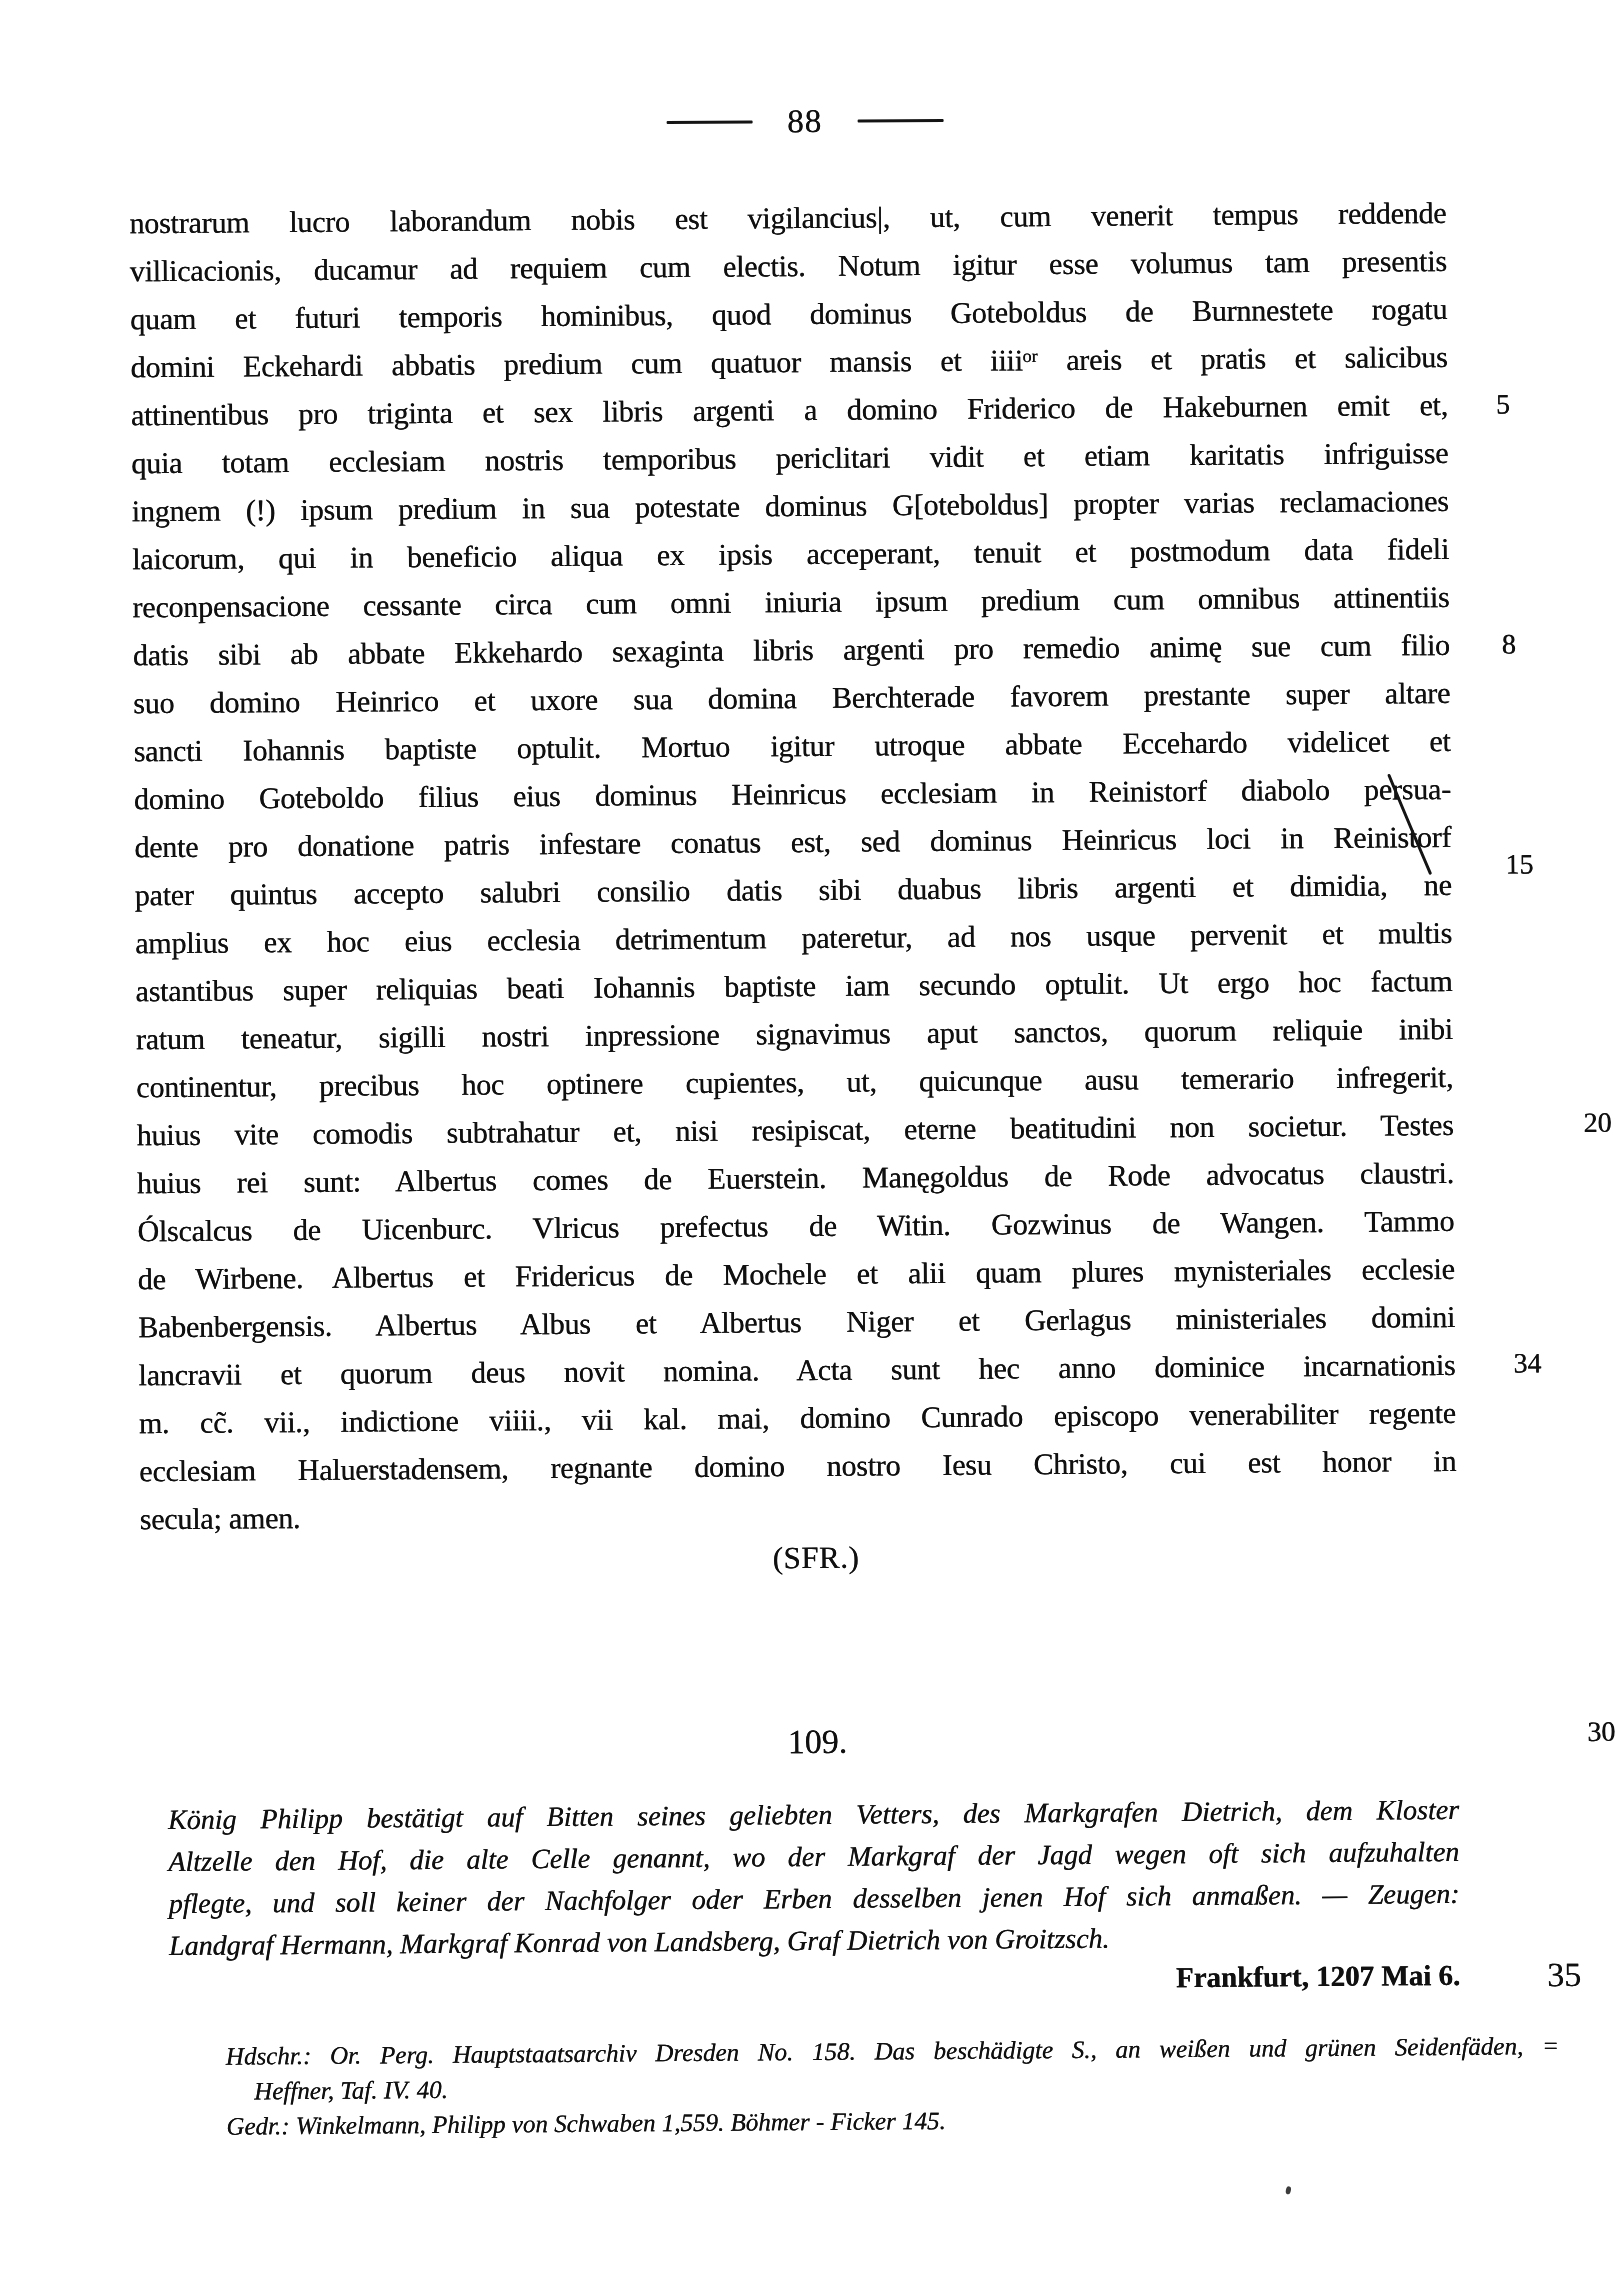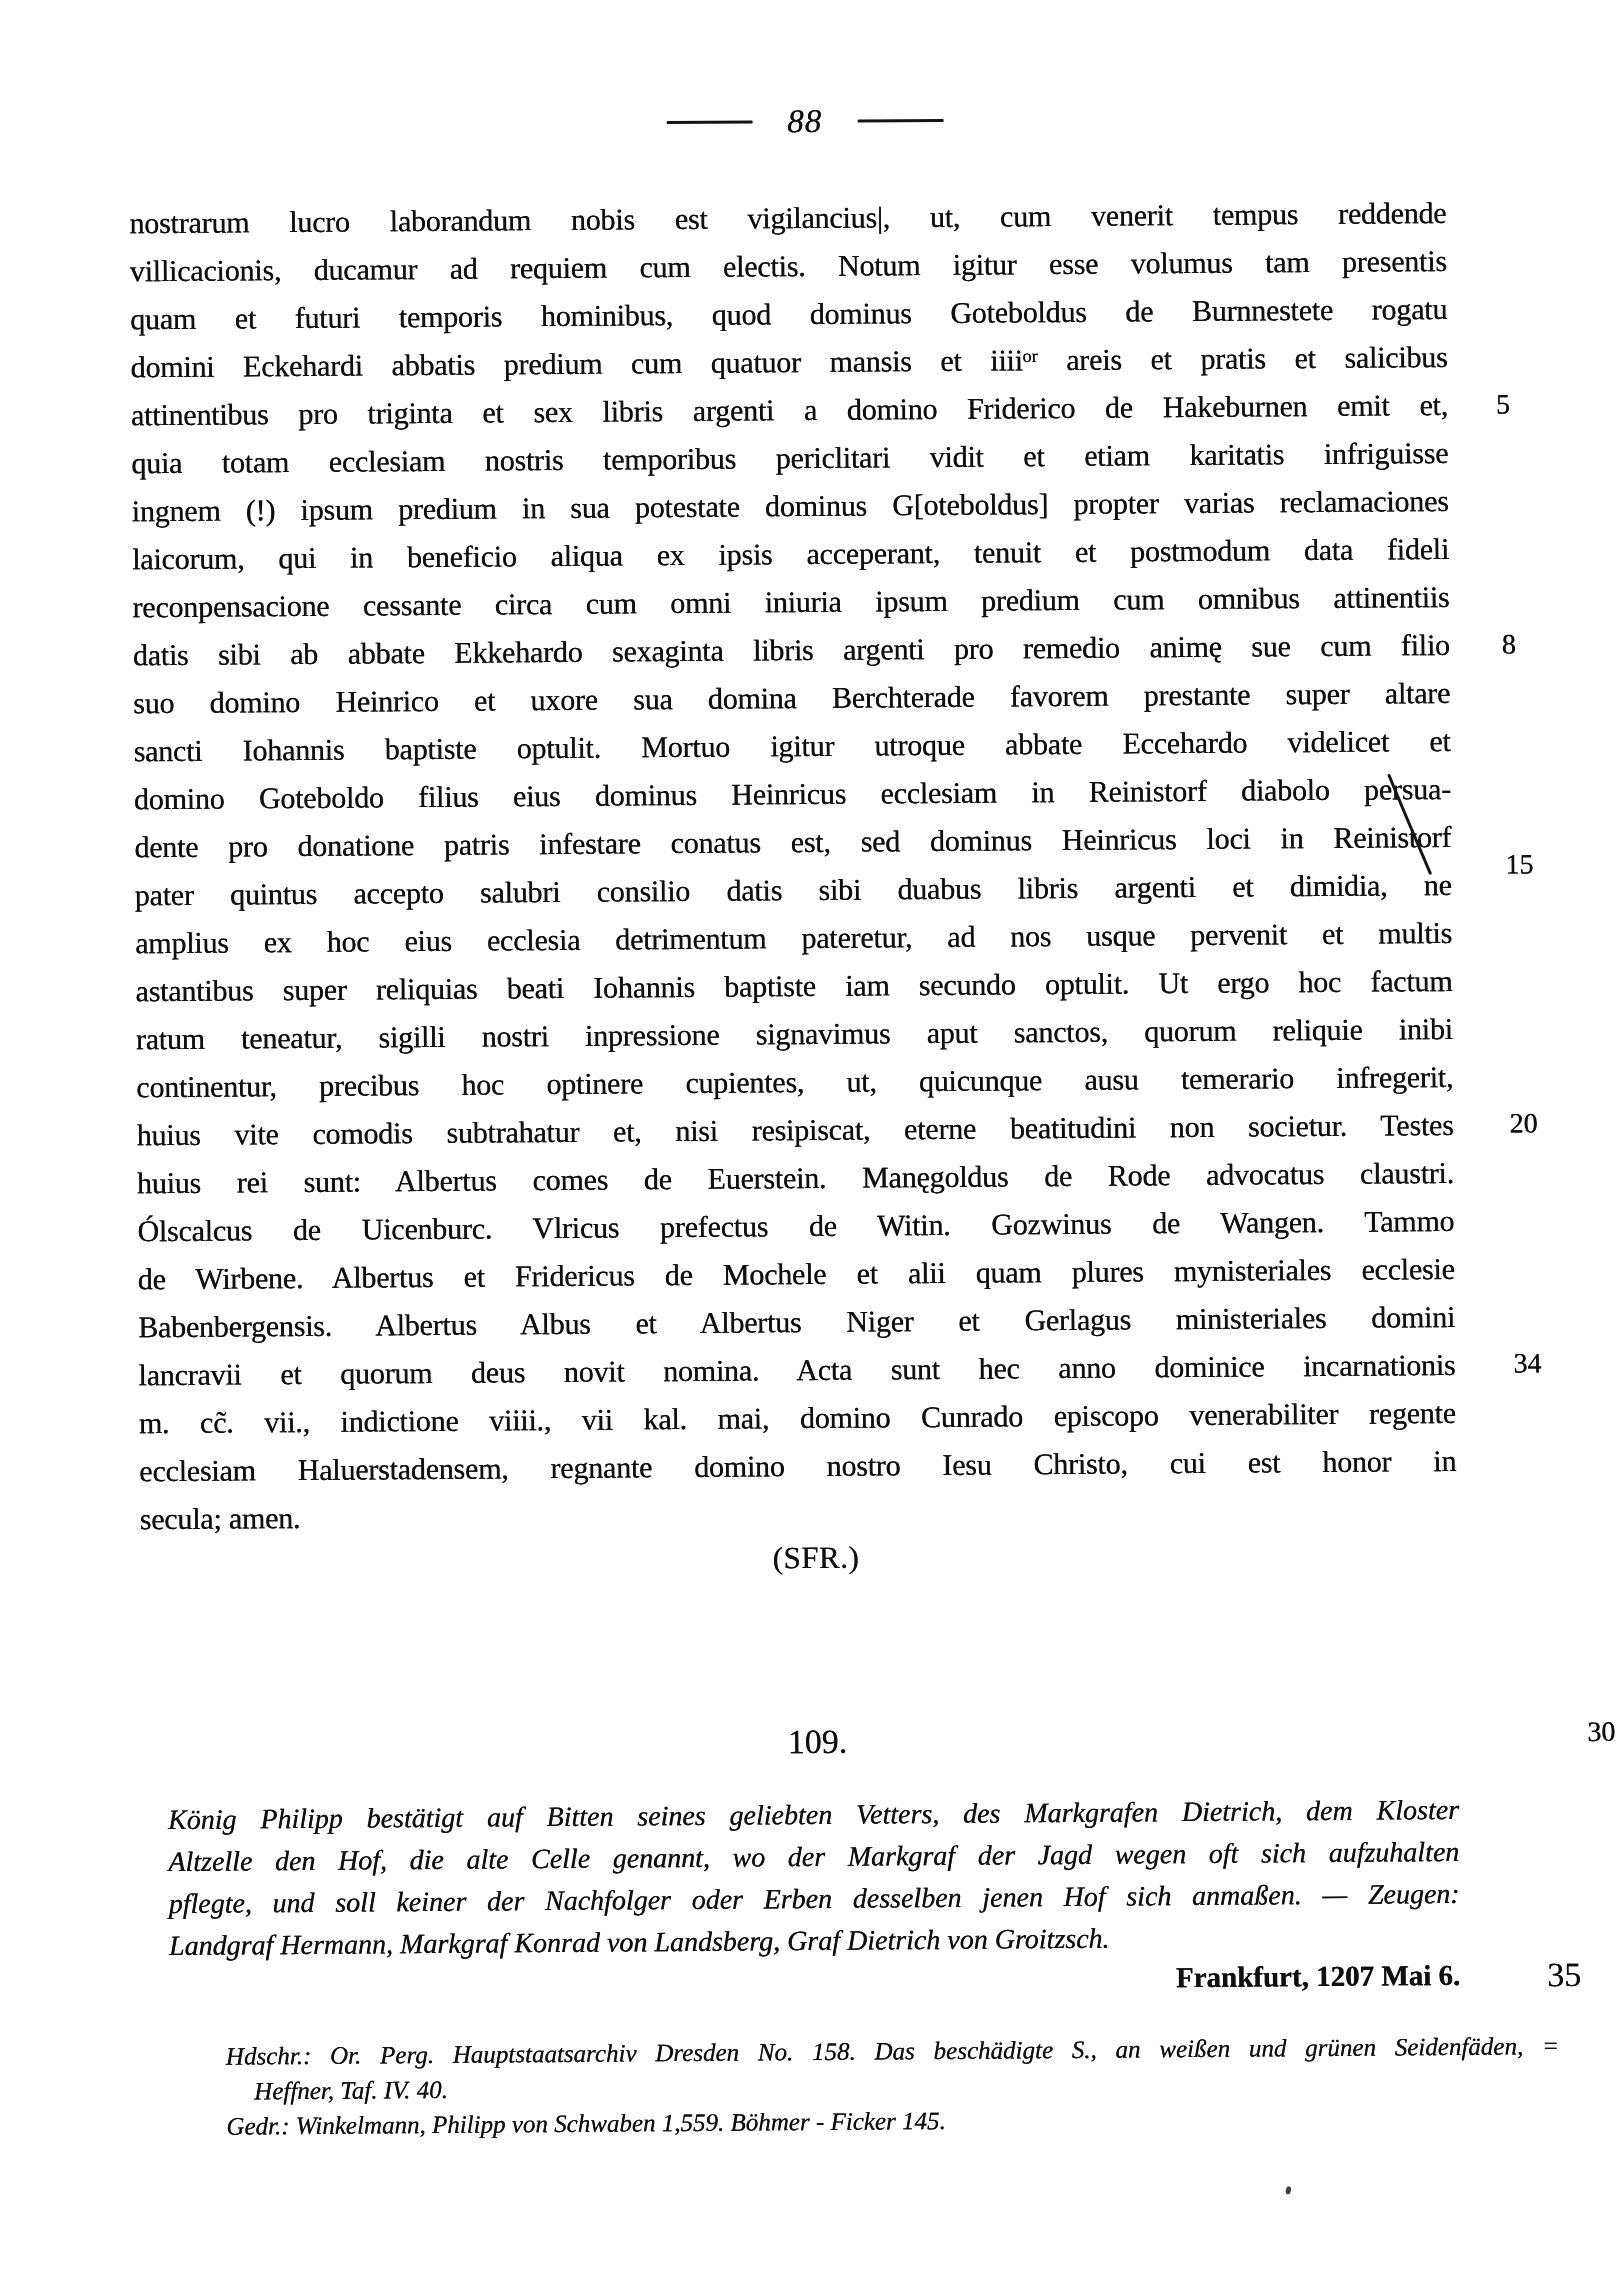--- a/index.html
+++ b/index.html
@@ -18,21 +18,20 @@
   }
   
   .header{
     position:absolute;top:103px;left:0;width:1624px;
     display:flex;align-items:center;justify-content:center;gap:35px;
   }
   .header .rule{width:86px;height:3.5px;background:#141414;border-radius:1px;}
   .header .pagenum{
     font-size:33px;letter-spacing:1px;
     text-shadow:0.3px 0 0 currentColor;
-    font-style:italic;
   }
   
   .charter{
     position:absolute;left:136px;top:194px;width:1317px;
     font-size:30px;line-height:48px;letter-spacing:-0.2px;
     text-shadow:0.3px 0 0 currentColor;
   }
   .ln{
     text-align:justify;
     text-align-last:justify;
@@ -127,21 +126,21 @@
       <div class="ln">Babenbergensis.  Albertus Albus et Albertus Niger et Gerlagus ministeriales domini</div>
       <div class="ln">lancravii et quorum deus novit nomina.  Acta sunt hec anno dominice incarnationis</div>
       <div class="ln">m. cc̃. vii., indictione viiii., vii kal. mai, domino Cunrado episcopo venerabiliter regente</div>
       <div class="ln">ecclesiam Haluerstadensem, regnante domino nostro Iesu Christo, cui est honor in</div>
       <div class="ln last">secula; amen.</div>
     </div>
 
     <span class="mnum" style="left:1501px;top:386px">5</span>
     <span class="mnum" style="left:1505px;top:626px">8</span>
     <span class="mnum" style="left:1507px;top:846px">15</span>
-    <span class="mnum" style="left:1509px;top:1105px">20</span>
+    <span class="mnum" style="left:1583px;top:1105px">20</span>
     <span class="mnum" style="left:1511px;top:1345px">34</span>
     <span class="mnum" style="left:1582px;top:1714px">30</span>
     <span class="mnum" style="left:1540px;top:1957px;font-size:34px">35</span>
 
     <div class="sfr">(SFR.)</div>
 
     <div class="entry-heading">109.</div>
 
     <div class="regest">
       <div class="rg">König Philipp bestätigt auf Bitten seines geliebten Vetters, des Markgrafen Dietrich, dem Kloster</div>

